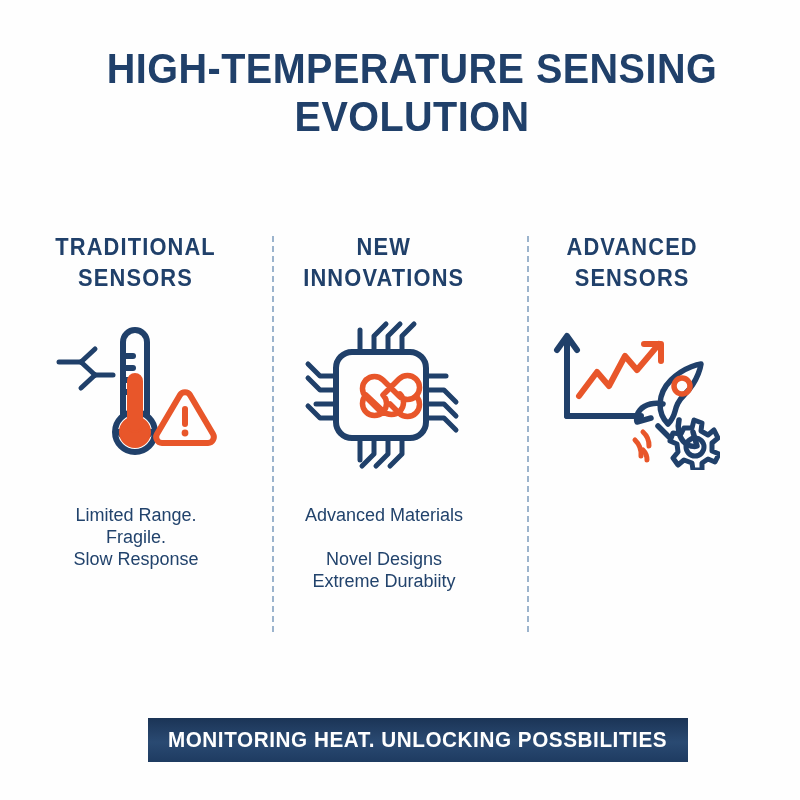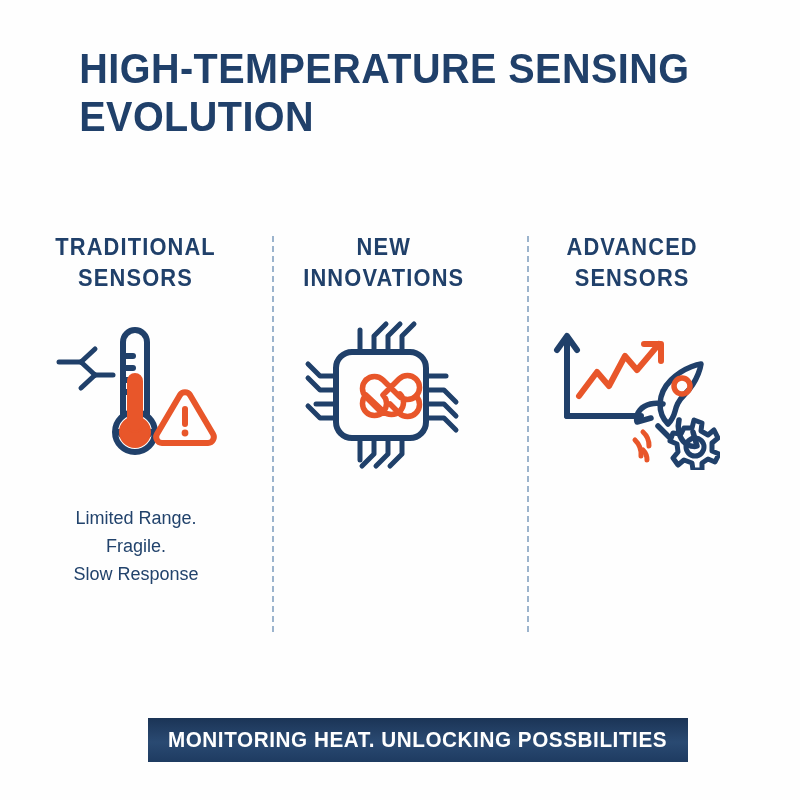--- a/index.html
+++ b/index.html
@@ -20,23 +20,23 @@
     width: 800px;
     height: 800px;
     background: #fefefe;
     box-sizing: border-box;
   }
 
   
   .title-block {
     position: absolute;
     top: 44px;
-    left: 52px;
+    left: 72px;
     width: 680px;
-    text-align: left;
+    text-align: center;
   }
   .title-line {
     color: #20406a;
     font-family: "Liberation Sans", sans-serif;
     font-weight: bold;
     font-size: 43px;
     letter-spacing: 0.5px;
     line-height: 48px;
     transform: scaleX(0.92);
     transform-origin: center center;
@@ -75,21 +75,21 @@
     margin-top: 26px;
     height: 150px;
     display: flex;
     align-items: center;
     justify-content: center;
   }
   .col-body {
     margin-top: 34px;
     color: #22436c;
     font-size: 18px;
-    line-height: 28px;
+    line-height: 22px;
     text-align: center;
     white-space: pre-line;
   }
   .col-body.with-gap {
     margin-top: 34px;
   }
 
   
   .divider {
     position: absolute;
@@ -214,20 +214,24 @@
 
           <rect x="32" y="32" width="90" height="86" rx="16" ry="16" fill="none" stroke="#20406a" stroke-width="6"></rect>
 
           <g fill="none" stroke="#e8562a" stroke-width="5.5" stroke-linecap="round" stroke-linejoin="round">
             <path d="M62 60 A12 12 0 0 1 79 60 L95 76 A12 12 0 0 0 112 59 A12 12 0 0 0 95 59 L79 75 A12 12 0 0 1 62 92 A12 12 0 0 1 62 75 L79 91 A12 12 0 0 0 96 91 A12 12 0 0 0 96 74"></path>
             <path d="M62 60 A12 12 0 0 0 62 77 L78 93"></path>
             <path d="M112 76 A12 12 0 0 1 95 93 L86 84"></path>
           </g>
         </svg>
       </div>
+      <div class="col-body with-gap">Advanced Materials
+
+Novel Designs
+Extreme Durabiity</div>
     </div>
 
     <div class="column">
       <div class="col-head">
         <div>ADVANCED</div>
         <div>SENSORS</div>
       </div>
       <div class="icon-wrap">
         <svg width="175" height="150" viewBox="0 0 175 150">
 

